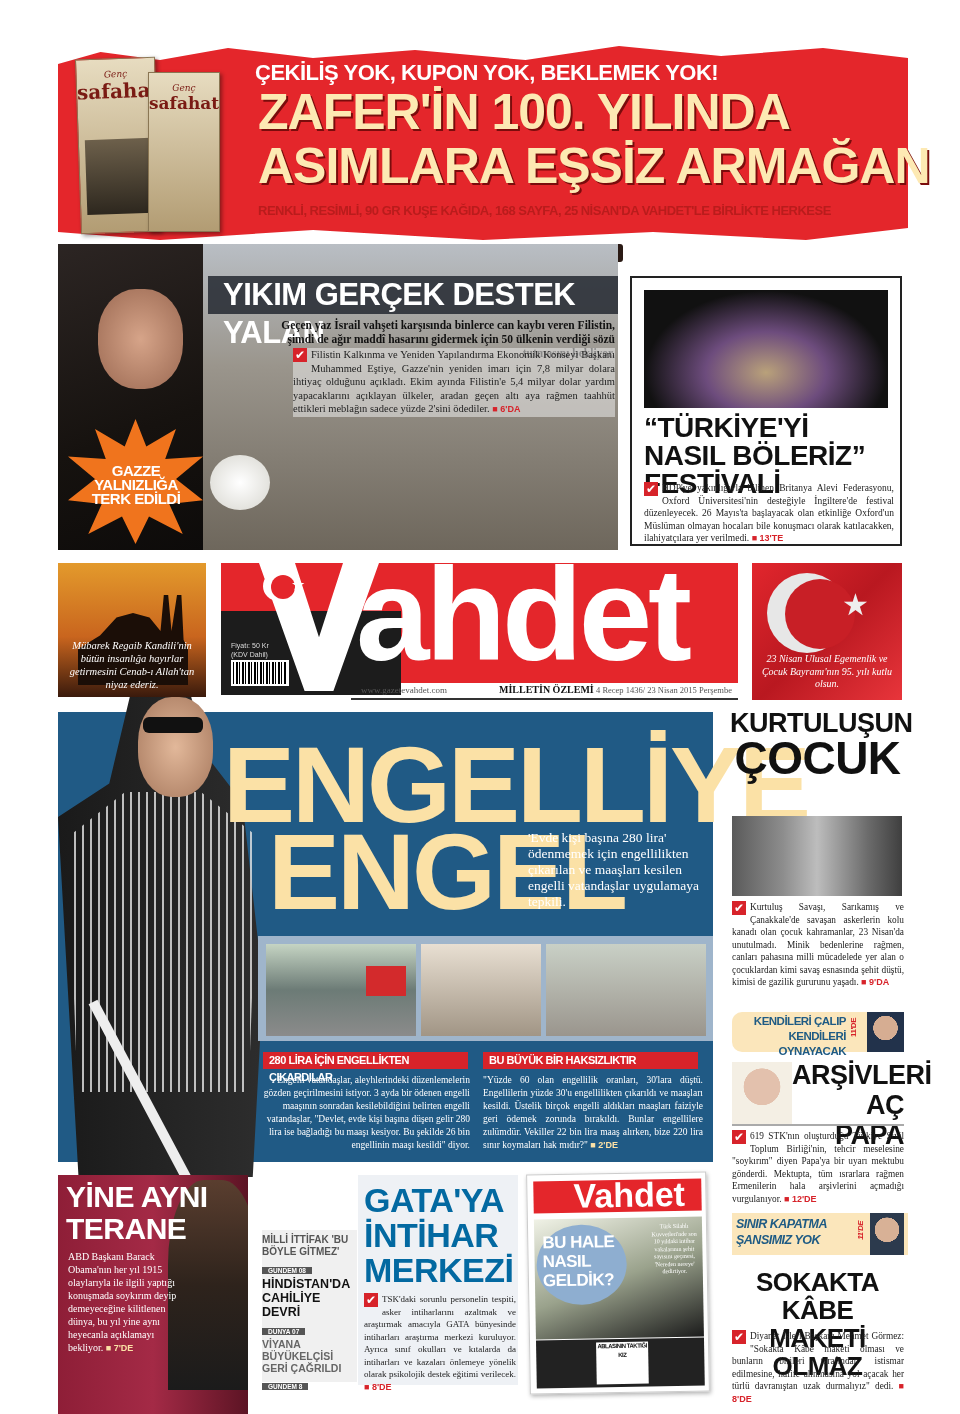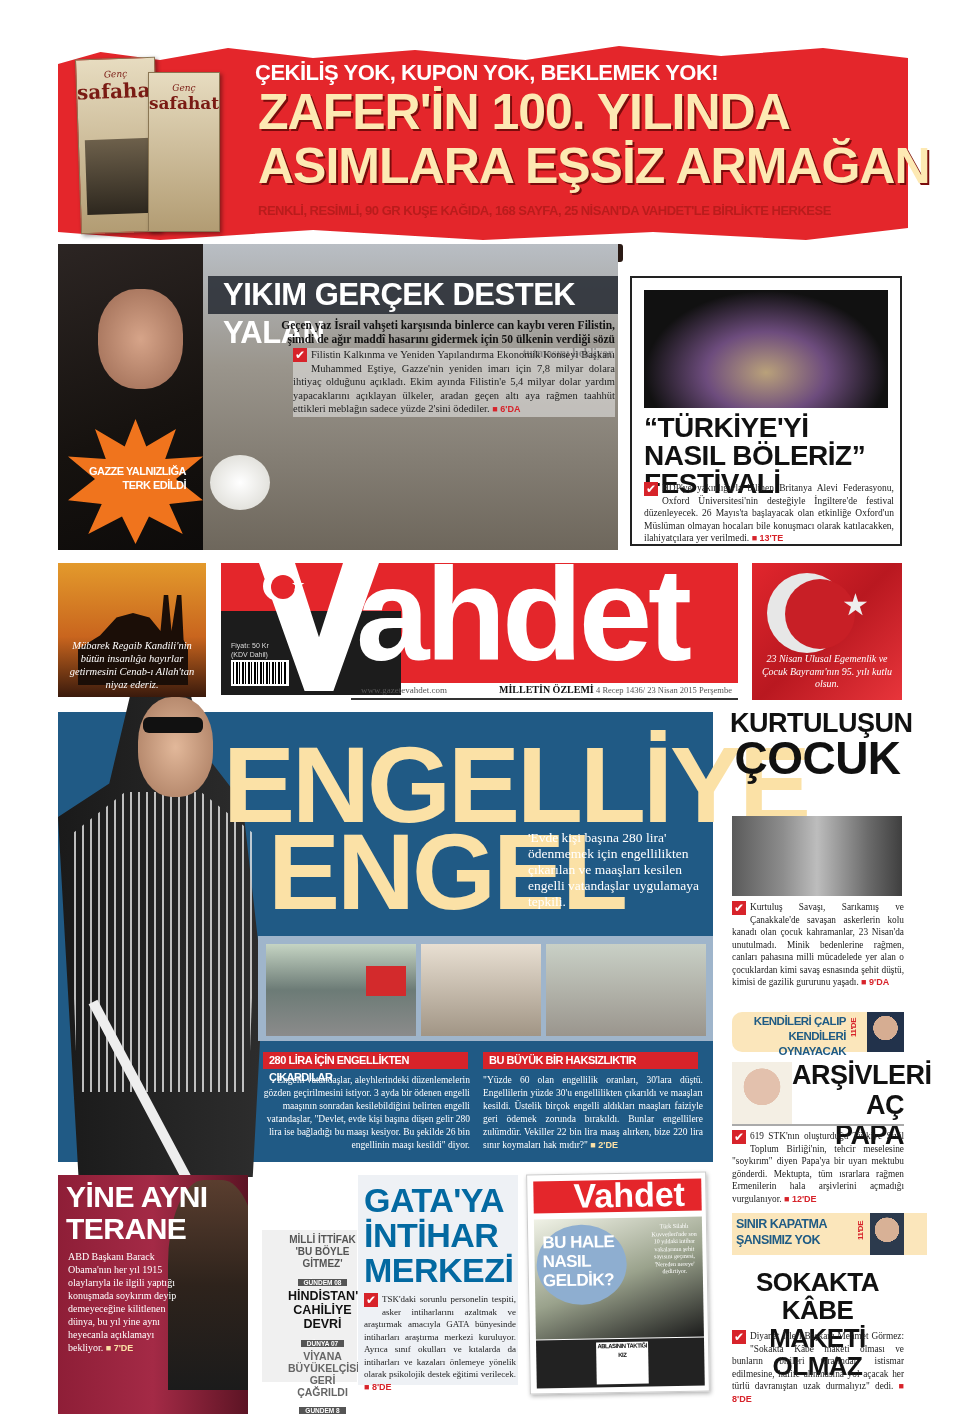--- a/index.html
+++ b/index.html
@@ -25,21 +25,21 @@
   #gaza-woman { left: 0; top: 0; width: 145px; height: 306px; background: linear-gradient(160deg, #2c2523 0%, #16120f 60%, #0d0b0a 100%); }
   #gaza-face { left: 40px; top: 45px; width: 85px; height: 100px; border-radius: 45%; background: radial-gradient(#d6a489, #9a6851); }
   #gaza-headline-bar { left: 150px; top: 32px; width: 410px; height: 38px; background: rgba(40,44,52,.88); }
   #gaza-headline { left: 165px; top: 32px; font-size: 31px; color: #fff; line-height: 38px; }
   #gaza-deck { left: 205px; top: 74px; width: 352px; font-size: 11.5px; color: #111; font-weight: bold; line-height: 14px; text-align: right; }
   #gaza-body { left: 235px; top: 104px; width: 322px; font-size: 10.5px; line-height: 13.5px; color: #222; text-align: justify; background: rgba(235,235,235,.55); }
   .check { display: inline-block; width: 14px; height: 14px; background: #d7232a; color: #fff; font-size: 12px; line-height: 14px; text-align: center; font-family: "DejaVu Sans", sans-serif; font-weight: bold; margin-right: 4px; vertical-align: top; float: left; }
   .ref { color: #d7232a; font-family: "Liberation Sans", sans-serif; font-weight: bold; font-size: 9px; }
   .ref::before { content: "■ "; }
   #gaza-burst { left: 10px; top: 175px; width: 135px; height: 125px; background: #f0741d; clip-path: polygon(50% 0, 58% 22%, 80% 8%, 72% 32%, 100% 30%, 80% 48%, 100% 65%, 75% 68%, 85% 92%, 60% 78%, 50% 100%, 40% 78%, 15% 92%, 25% 68%, 0 65%, 20% 48%, 0 30%, 28% 32%, 20% 8%, 42% 22%); }
-  #gaza-burst-text { left: 28px; top: 220px; width: 100px; text-align: right; font-size: 11px; color: #fff; line-height: 14px; }
+  #gaza-burst-text { left: 28px; top: 220px; width: 100px; text-align: center; font-size: 15px; color: #fff; line-height: 14px; }
 
   
   #festival { left: 630px; top: 276px; width: 272px; height: 270px; border: 2px solid #222; background: #fff; }
   #festival-photo { left: 12px; top: 12px; width: 244px; height: 118px; background: radial-gradient(ellipse at 50% 70%, #b9a17a 0%, #6d4c7d 35%, #111 70%); }
   #festival-title { left: 12px; top: 136px; width: 250px; font-size: 28px; line-height: 28px; color: #111; }
   #festival-body { left: 12px; top: 204px; width: 250px; font-size: 9.5px; line-height: 12.5px; text-align: justify; }
 
   
   #regaib { left: 58px; top: 563px; width: 148px; height: 134px; background: linear-gradient(180deg, #e39a2c 0%, #c9651e 55%, #3a1a0c 100%); overflow: hidden; }
   #mosque { left: 20px; top: 32px; width: 110px; height: 90px; background: #1b0e07; clip-path: polygon(0 100%, 0 60%, 20% 45%, 35% 25%, 50% 20%, 65% 25%, 75% 40%, 78% 0, 82% 0, 85% 40%, 90% 0, 94% 0, 96% 50%, 100% 60%, 100% 100%); }
@@ -92,33 +92,33 @@
   #kurt-photo { left: 732px; top: 816px; width: 170px; height: 80px; background: linear-gradient(90deg, #5a5a5a, #8d8d8d 30%, #bdbdbd 50%, #6b6b6b 80%, #3f3f3f); filter: grayscale(1); }
   #kurt-body { left: 732px; top: 901px; width: 172px; font-size: 9.3px; line-height: 12.5px; text-align: justify; }
   #ycard1 { left: 732px; top: 1012px; width: 172px; height: 40px; background: #fbe6bb; border-radius: 10px; }
   #ycard1-text { left: 4px; top: 2px; width: 110px; font-size: 11.5px; line-height: 15px; color: #1f5b84; text-align: right; }
   #ycard1-ref { left: 117px; top: 6px; font-size: 8px; color: #d7232a; writing-mode: vertical-rl; transform: rotate(180deg); }
   #ycard1-photo { left: 135px; top: 0px; width: 37px; height: 40px; background: radial-gradient(circle at 50% 40%, #d6ad92 0 40%, #22324b 41%); }
   #papa-photo { left: 732px; top: 1062px; width: 60px; height: 62px; background: radial-gradient(circle at 50% 40%, #e3c1ad 0 38%, #f4efe4 39%); }
   #papa-title { left: 792px; top: 1060px; width: 112px; font-size: 27px; line-height: 30px; text-align: right; color: #111; }
   #papa-rule { left: 732px; top: 1124px; width: 172px; height: 2px; background: #aaa; }
   #papa-body { left: 732px; top: 1130px; width: 172px; font-size: 9.3px; line-height: 12.5px; text-align: justify; }
-  #ycard2 { left: 732px; top: 1213px; width: 195px; height: 42px; background: #fbe6bb; }
+  #ycard2 { left: 732px; top: 1213px; width: 176px; height: 42px; background: #fbe6bb; font-style: italic; }
   #ycard2-text { left: 4px; top: 3px; width: 118px; font-size: 12.5px; line-height: 16px; color: #1f5b84; text-align: left; }
   #ycard2-ref { left: 124px; top: 8px; font-size: 8px; color: #d7232a; writing-mode: vertical-rl; transform: rotate(180deg); }
   #ycard2-photo { left: 138px; top: 0; width: 34px; height: 42px; background: radial-gradient(circle at 50% 40%, #d8b196 0 40%, #2c3a4d 41%); }
   #kabe-title { left: 730px; top: 1268px; width: 175px; font-size: 26px; line-height: 28px; color: #111; text-align: center; }
   #kabe-body { left: 732px; top: 1330px; width: 172px; font-size: 9.3px; line-height: 12.5px; text-align: justify; }
 
   
   #obama { left: 58px; top: 1175px; width: 190px; height: 262px; background: linear-gradient(90deg, #8e1e37 0%, #a42a46 50%, #5c1424 100%); overflow: hidden; }
   #obama-figure { left: 110px; top: 5px; width: 90px; height: 210px; background: linear-gradient(#5a3e2f, #2e231c 50%, #1b1b1b); border-radius: 40% 40% 0 0; }
   #obama-title { left: 8px; top: 6px; font-size: 30px; line-height: 32px; color: #fff; }
   #obama-body { left: 8px: ; left: 10px; top: 75px; width: 115px; font-size: 10px; line-height: 13px; color: #fff; }
-  #gundem { left: 262px; top: 1230px; width: 95px; height: 152px; background: #f0f0f0; text-align: center; padding-left: 26px; }
+  #gundem { left: 262px; top: 1230px; width: 95px; height: 152px; background: #f0f0f0; text-align: left; }
   .g-head { font-family: "Liberation Sans", sans-serif; font-weight: bold; line-height: 12px; }
   .g-tag { display: inline-block; background: #555; color: #fff; font-size: 6.5px; padding: 0 6px; margin: 3px 0; font-family: "Liberation Sans", sans-serif; font-weight: bold; }
   #gata { left: 358px; top: 1175px; width: 160px; height: 210px; background: #eef1f5; }
   #gata-title { left: 6px; top: 8px; width: 150px; font-size: 34px; line-height: 35px; color: #0369a1; }
   #gata-body { left: 6px; top: 118px; width: 152px; font-size: 9px; line-height: 12.5px; text-align: justify; }
   #cover { left: 528px; top: 1173px; width: 180px; height: 220px; background: #fff; border: 1px solid #ccc; box-shadow: 1px 2px 4px rgba(0,0,0,.3); transform: rotate(-1deg); }
   #cover-mast { left: 6px; top: 6px; width: 168px; height: 32px; background: #e4262b; }
   #cover-logo { left: 40px; top: -2px; font-size: 34px; line-height: 34px; color: #fff; font-family: "Liberation Sans", sans-serif; font-weight: bold; }
   #cover-photo { left: 6px; top: 44px; width: 168px; height: 120px; background: linear-gradient(160deg, #f0f2e6 0%, #9aa28c 50%, #1b1b1b 100%); }
   #cover-bubble { left: 8px; top: 50px; width: 90px; height: 80px; border-radius: 50%; background: #8eaed0; }

